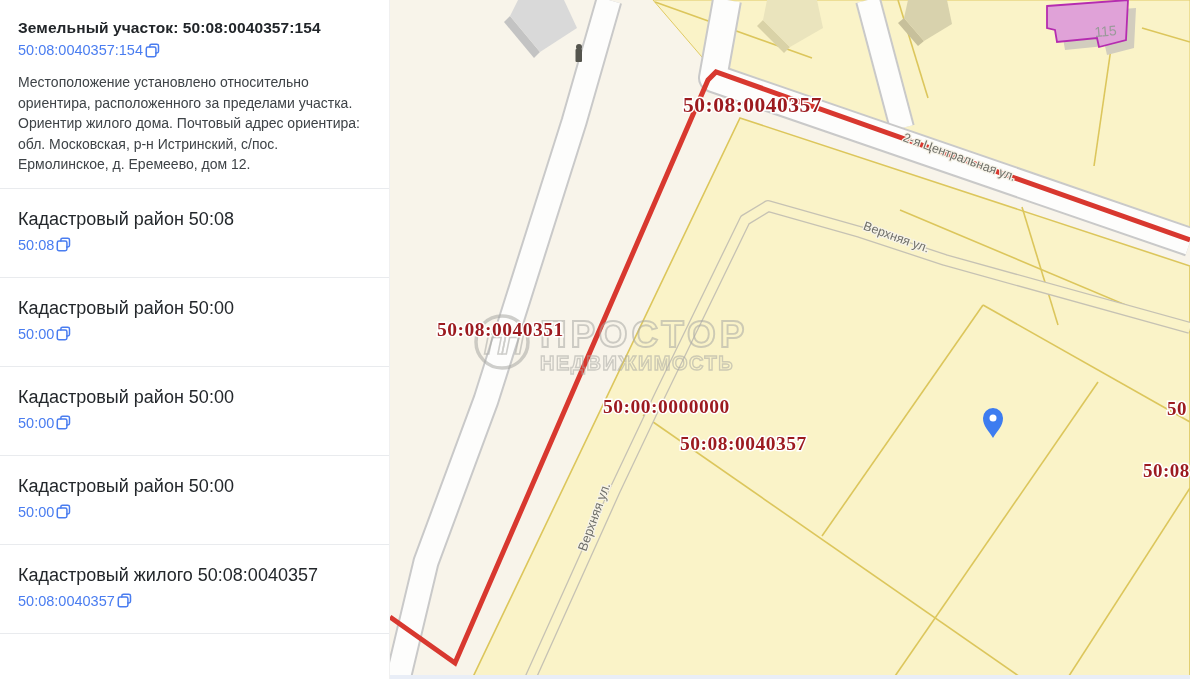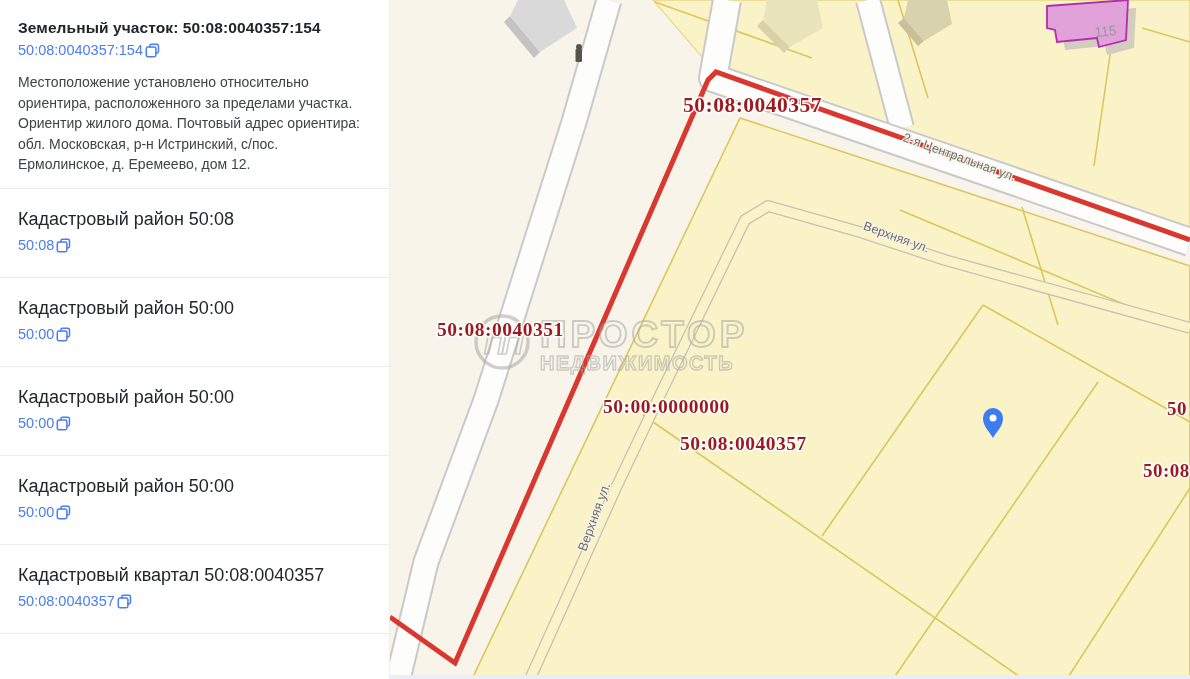--- a/index.html
+++ b/index.html
@@ -2,21 +2,21 @@
 <html><head>
 <meta charset="utf-8">
 <style>
   html,body{margin:0;padding:0;background:#fff;font-family:"Liberation Sans",sans-serif;}
   .stage{position:relative;width:1190px;height:679px;overflow:hidden;background:#e5e5e5;}
 
   
   .sidebar{position:absolute;left:0;top:0;width:390px;height:679px;background:#fff;
            box-sizing:border-box;padding:19px 20px 0 18px;overflow:hidden;border-right:1px solid #f0f0f0;}
   .parcel-title{margin:0;font-size:15.5px;font-weight:600;color:#212529;letter-spacing:.1px;}
-  .linkrow{display:flex;align-items:flex-end;gap:2px;margin-top:5px;}
+  .linkrow{display:flex;align-items:center;gap:2px;margin-top:5px;}
   .code-link{font-size:14.5px;color:#4a7df0;text-decoration:none;cursor:pointer;}
   .copy-btn{width:15px;height:15px;display:inline-block;cursor:pointer;flex:0 0 auto;}
   .copy-btn svg{width:15px;height:15px;stroke:#4a7df0;fill:none;stroke-width:1.4;stroke-linejoin:round;stroke-linecap:round;}
   .desc{margin:14px 0 8px;font-size:14px;line-height:20.5px;color:#3e4347;width:348px;}
   .divider{border:none;border-top:1px solid #e9ebee;margin:13px -20px 0 -18px;}
   .sec-title{margin-top:20px;font-size:18px;color:#23272b;}
   .sec .linkrow{margin-top:7px;}
   .sec .divider{margin-top:24px;}
 
   
@@ -87,21 +87,21 @@
         <a class="code-link">50:00</a>
         <span class="copy-btn"><svg viewBox="0 0 14 14">
               <rect x="1.2" y="3.8" width="9" height="9" rx="1.6"></rect>
               <path d="M4.5 3.8 V2.8 a1.6 1.6 0 0 1 1.6 -1.6 h4.9 a1.6 1.6 0 0 1 1.6 1.6 v4.9 a1.6 1.6 0 0 1 -1.6 1.6 h-1"></path>
             </svg></span>
       </div>
       <hr class="divider">
     </div>
 
     <div class="sec">
-      <div class="sec-title">Кадастровый квартал 50:08:0040357</div>
+      <div class="sec-title">Кадастровый жилого 50:08:0040357</div>
       <div class="linkrow">
         <a class="code-link">50:08:0040357</a>
         <span class="copy-btn"><svg viewBox="0 0 14 14">
               <rect x="1.2" y="3.8" width="9" height="9" rx="1.6"></rect>
               <path d="M4.5 3.8 V2.8 a1.6 1.6 0 0 1 1.6 -1.6 h4.9 a1.6 1.6 0 0 1 1.6 1.6 v4.9 a1.6 1.6 0 0 1 -1.6 1.6 h-1"></path>
             </svg></span>
       </div>
       <hr class="divider">
     </div>
 

